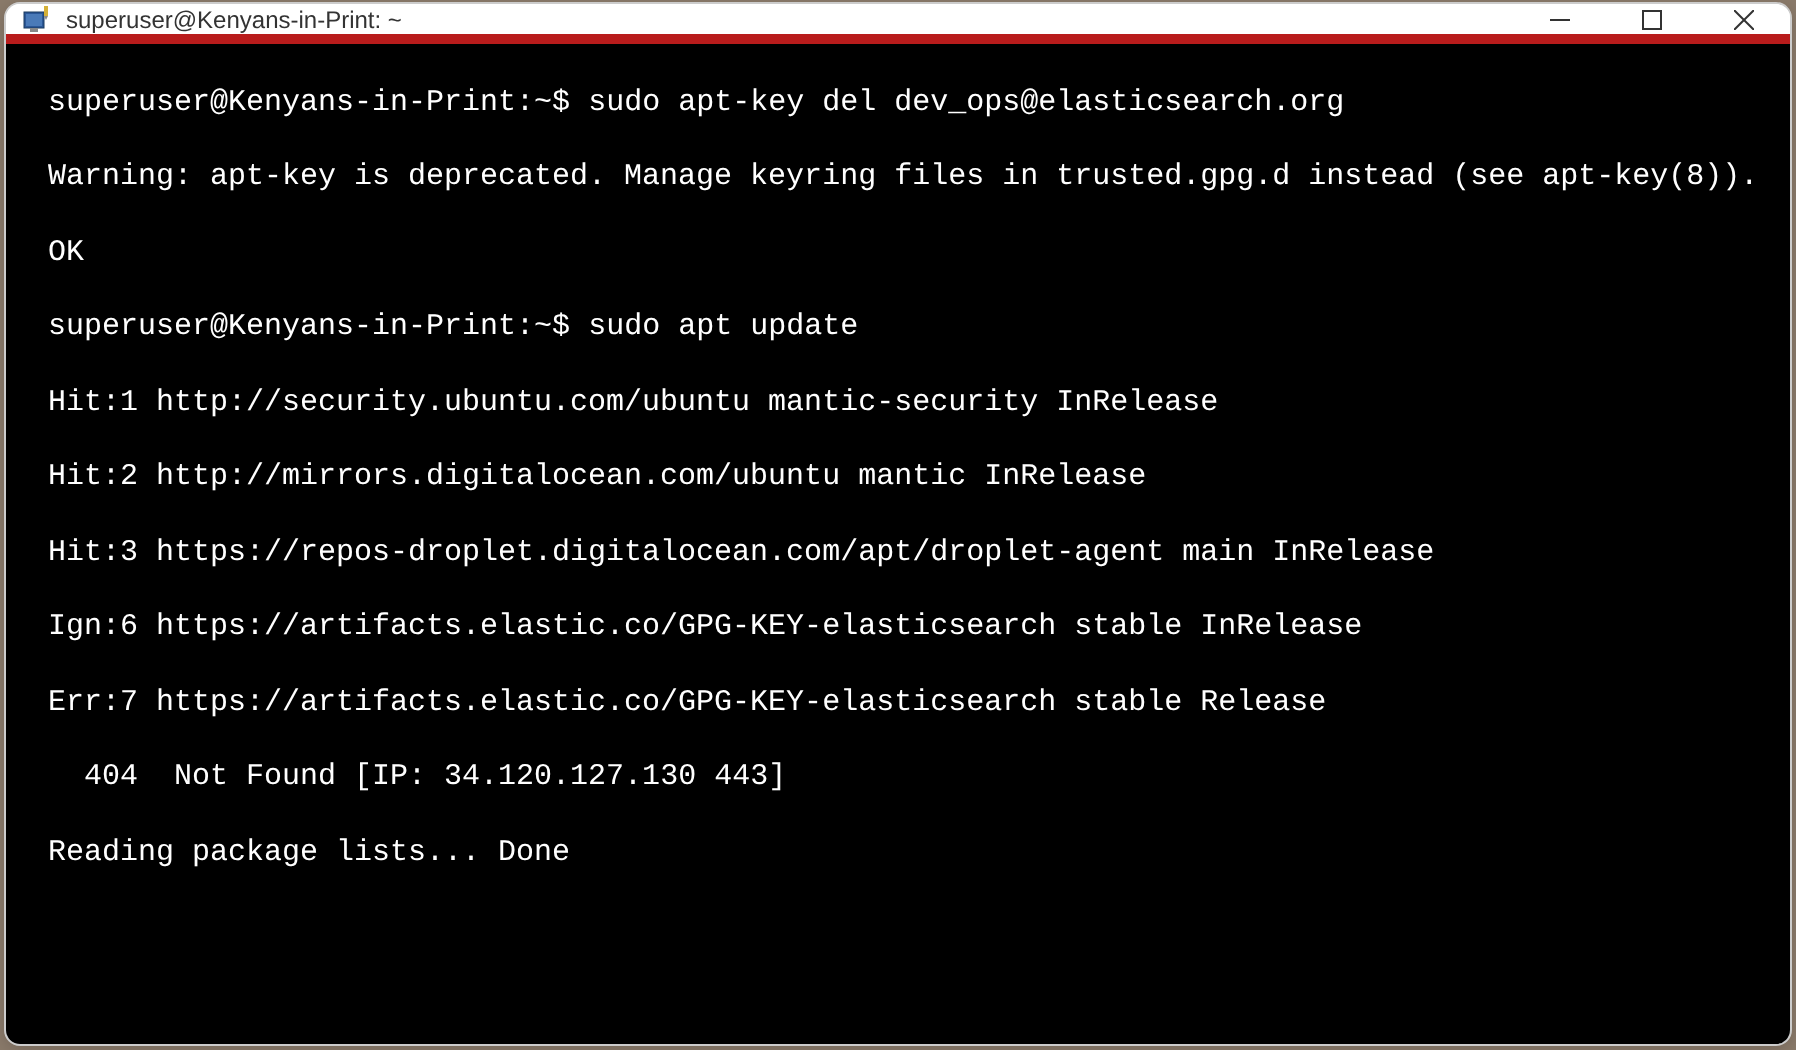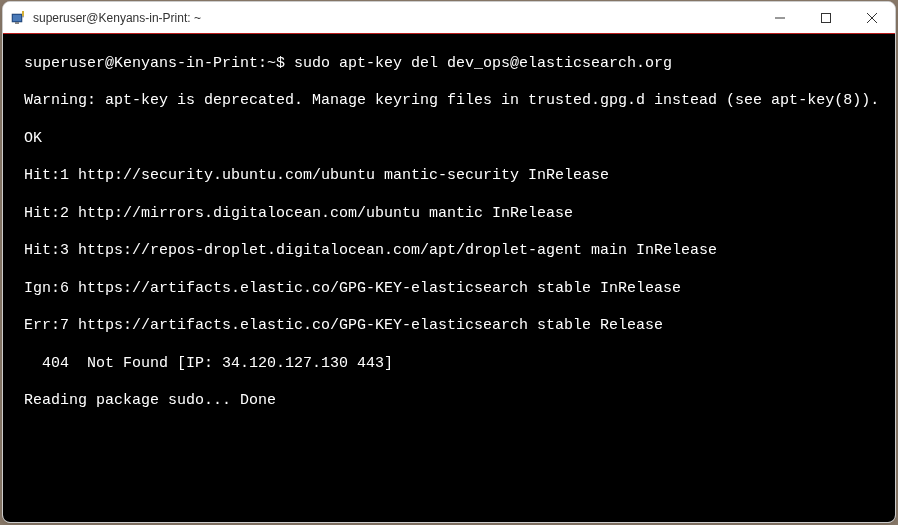--- a/index.html
+++ b/index.html
@@ -20,26 +20,26 @@
       border-radius: 8px;
       width: 894px;
       height: 522px;
       margin: 1px auto;
       display: flex;
       flex-direction: column;
       overflow: hidden;
       box-shadow: 0 2px 8px rgba(0,0,0,0.15);
     }
     .titlebar {
-      height: 32px;
+      height: 20px;
       background: #fff;
       display: flex;
       align-items: center;
       padding: 0 0 0 8px;
-      border-bottom: 1px solid #b91c1c;
+      border-bottom: 5px solid #b91c1c;
     }
     .titlebar-icon {
       width: 16px;
       height: 16px;
       margin-right: 6px;
       position: relative;
     }
     .titlebar-icon svg {
       width: 16px;
       height: 16px;
@@ -119,25 +119,26 @@
             <line x1="0" y1="0" x2="10" y2="10" stroke="currentColor" stroke-width="1"></line>
             <line x1="10" y1="0" x2="0" y2="10" stroke="currentColor" stroke-width="1"></line>
           </svg>
       </div>
     </div>
   </div>
   <div class="terminal">
 <span class="line"><span class="prompt-user">superuser@Kenyans-in-Print</span><span class="prompt-symbol">:~$</span><span class="cmd"> sudo apt-key del dev_ops@elasticsearch.org</span></span>
 <span class="line">Warning: apt-key is deprecated. Manage keyring files in trusted.gpg.d instead (see apt-key(8)).</span>
 <span class="line">OK</span>
+<span class="line"><span class="prompt-user">superuser@Kenyans-in-Print</span><span class="prompt-symbol">:~$</span><span class="cmd"> sudo apt update</span></span>
 <span class="line">Hit:1 http://security.ubuntu.com/ubuntu mantic-security InRelease</span>
 <span class="line">Hit:2 http://mirrors.digitalocean.com/ubuntu mantic InRelease</span>
 <span class="line">Hit:3 https://repos-droplet.digitalocean.com/apt/droplet-agent main InRelease</span>
 <span class="line">Ign:6 https://artifacts.elastic.co/GPG-KEY-elasticsearch stable InRelease</span>
 <span class="line">Err:7 https://artifacts.elastic.co/GPG-KEY-elasticsearch stable Release</span>
 <span class="line">  404  Not Found [IP: 34.120.127.130 443]</span>
-<span class="line">Reading package sudo... Done</span>
+<span class="line">Reading package lists... Done</span>
 
 
 
 
   </div>
 </div>
 
 </body></html>

